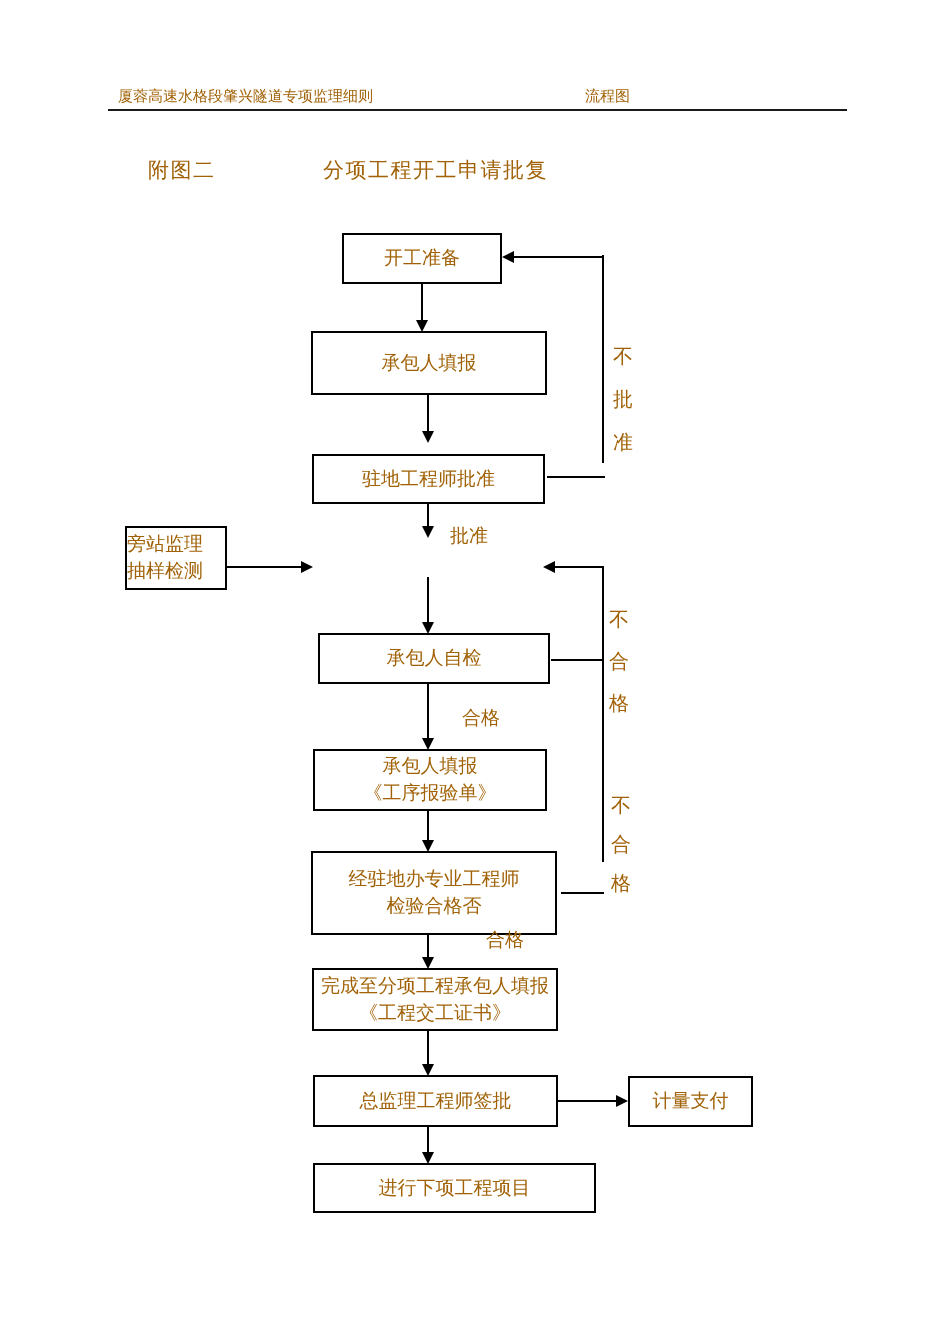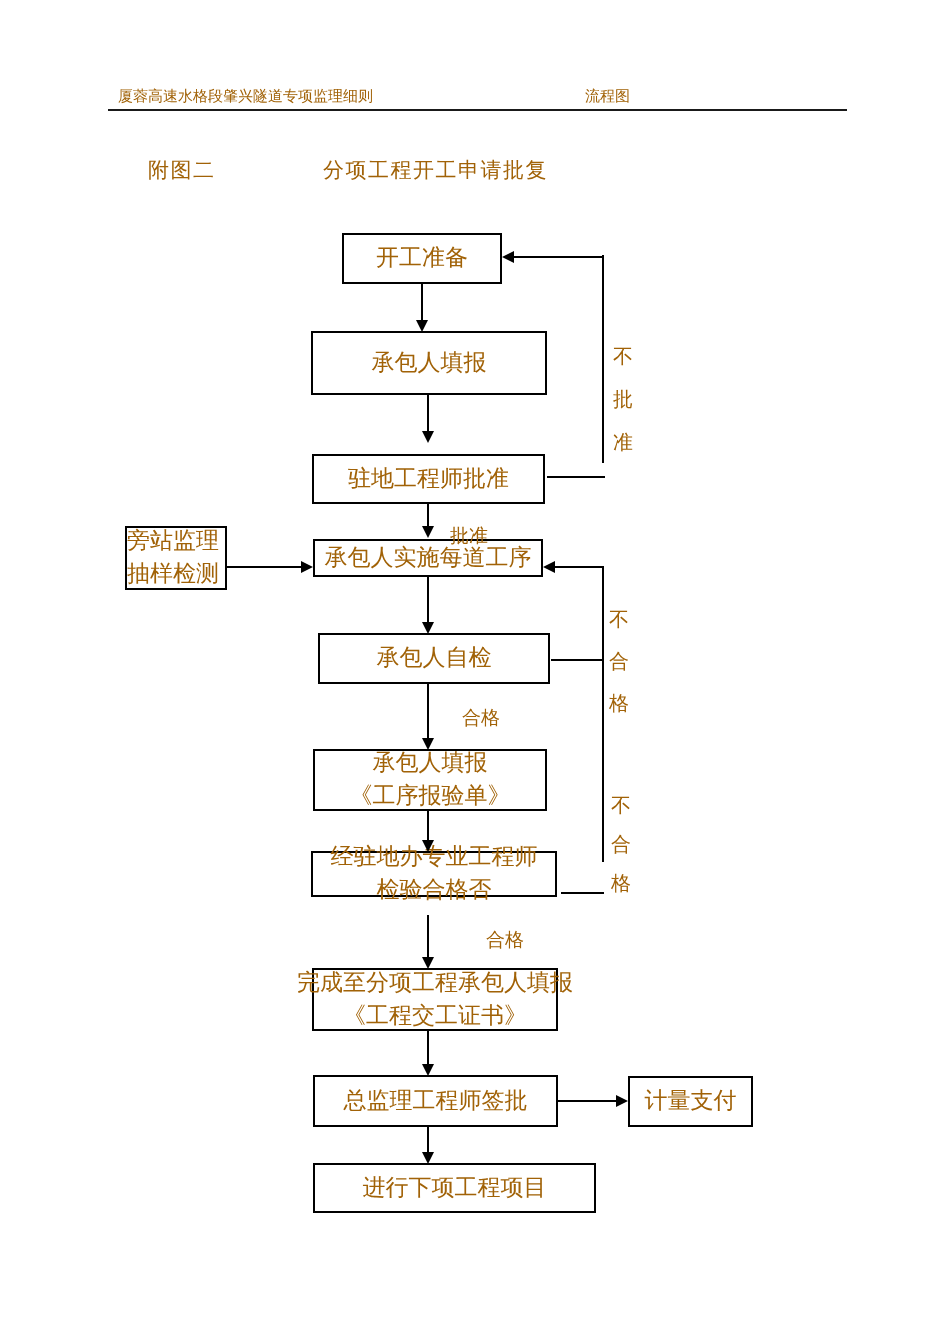--- a/index.html
+++ b/index.html
@@ -8,21 +8,21 @@
     font-family:"Liberation Serif","DejaVu Serif",serif;color:#a16207;
     overflow:hidden;
   }
   .abs{position:absolute;}
   .hdr-text{font-size:15px;white-space:nowrap;}
   .hdr-rule{background:#1a1a1a;height:2px;}
   .title-text{font-size:21px;white-space:nowrap;letter-spacing:1.5px;}
   .box{
     position:absolute;border:2px solid #000;background:#fff;box-sizing:border-box;
     display:flex;flex-direction:column;align-items:center;justify-content:center;
-    font-size:23px;line-height:1.42;text-align:center;z-index:2;font-family:Liberation Serif, serif;
+    font-size:19px;line-height:1.42;text-align:center;z-index:2;font-family:Liberation Serif, serif;
   }
   .box span{white-space:nowrap;}
   .box.align-left{align-items:flex-start;}
   .vline{position:absolute;width:2px;background:#000;z-index:1;}
   .hline{position:absolute;height:2px;background:#000;z-index:1;}
   .ah-down{position:absolute;width:0;height:0;z-index:3;
     border-left:6px solid transparent;border-right:6px solid transparent;border-top:12px solid #000;}
   .ah-left{position:absolute;width:0;height:0;z-index:3;
     border-top:6px solid transparent;border-bottom:6px solid transparent;border-right:12px solid #000;}
   .ah-right{position:absolute;width:0;height:0;z-index:3;
@@ -52,34 +52,31 @@
   </div>
 
   <div class="box" style="left:311px;top:331px;width:236px;height:64px;">
     <span>承包人填报</span>
   </div>
 
   <div class="box" style="left:312px;top:442px;width:233px;height:50px;margin-top:12px;">
     <span>驻地工程师批准</span>
   </div>
 
-  <div class="box" style="left:313px;top:539px;width:230px;height:38px;">
-    <span>承包人实施每道工序</span>
-  </div>
 
   <div class="box" style="left:318px;top:633px;width:232px;height:51px;">
     <span>承包人自检</span>
   </div>
 
   <div class="box" style="left:313px;top:749px;width:234px;height:62px;">
     <span>承包人填报</span>
     <span>《工序报验单》</span>
   </div>
 
-  <div class="box" style="left:311px;top:851px;width:246px;height:46px;">
+  <div class="box" style="left:311px;top:851px;width:246px;height:84px;">
     <span>经驻地办专业工程师</span>
     <span>检验合格否</span>
   </div>
 
   <div class="box" style="left:312px;top:968px;width:246px;height:63px;">
     <span>完成至分项工程承包人填报</span>
     <span>《工程交工证书》</span>
   </div>
 
   <div class="box" style="left:313px;top:1075px;width:245px;height:52px;">

